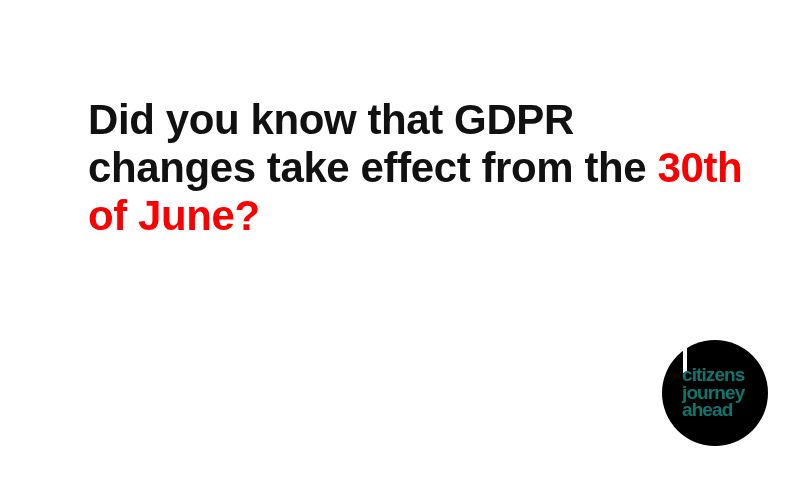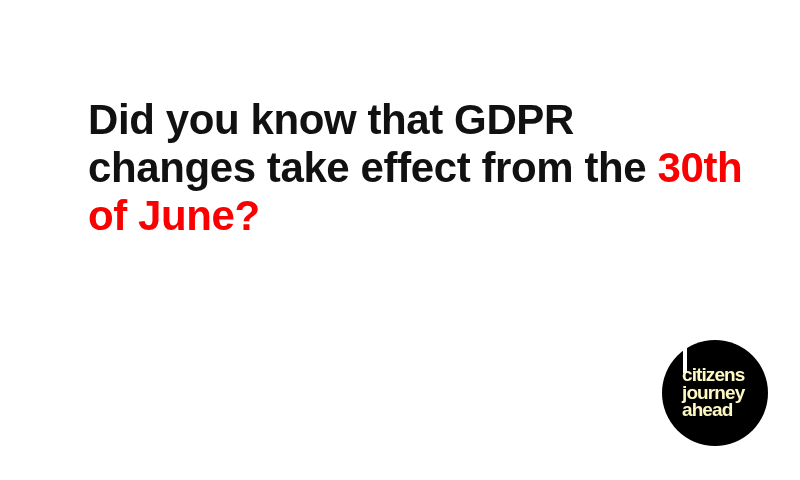--- a/index.html
+++ b/index.html
@@ -76,21 +76,21 @@
     top: 7px;
     width: 4px;
     height: 26px;
     background: #ffffff;
   }
   .logo-words {
     position: absolute;
     left: 20px;
     top: 26px;
     width: 80px;
-    color: #fef9c3;
+    color: #0f766e;
     font-size: 19px;
     font-weight: bold;
     line-height: 17.5px;
     letter-spacing: -0.9px;
   }
   .logo-words div {
     white-space: nowrap;
   }
 </style>
 </head>

